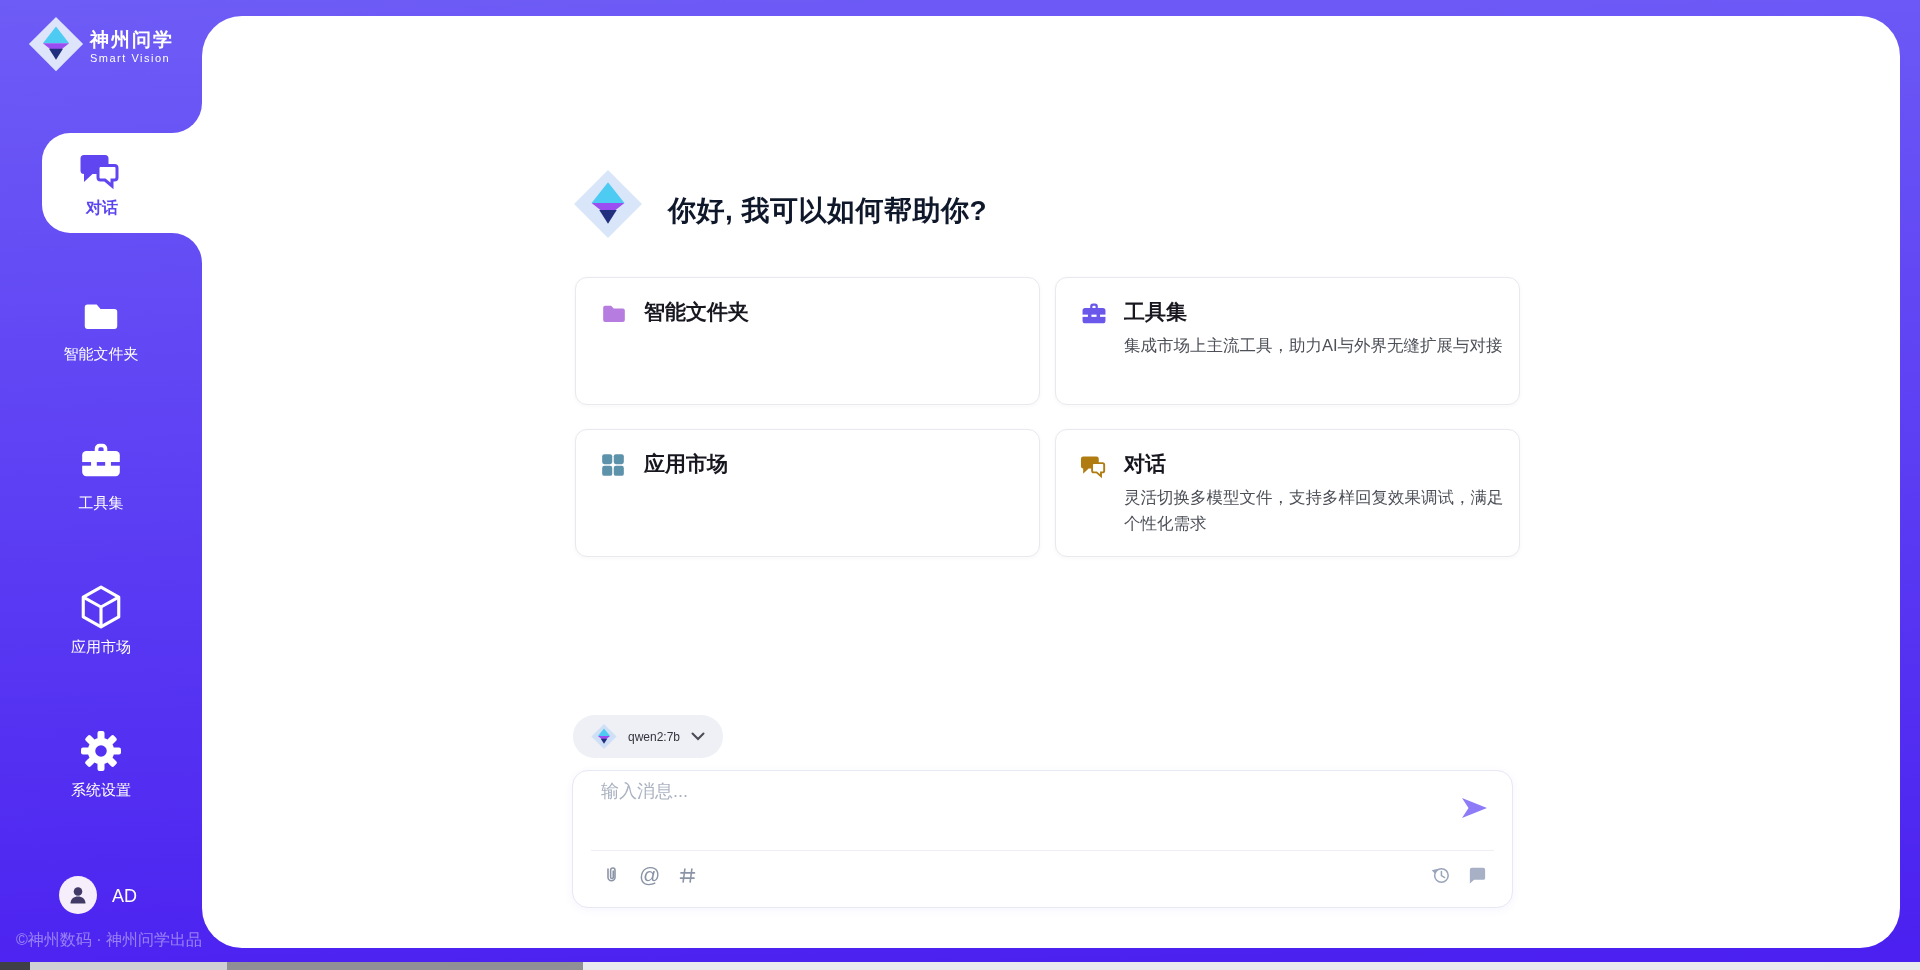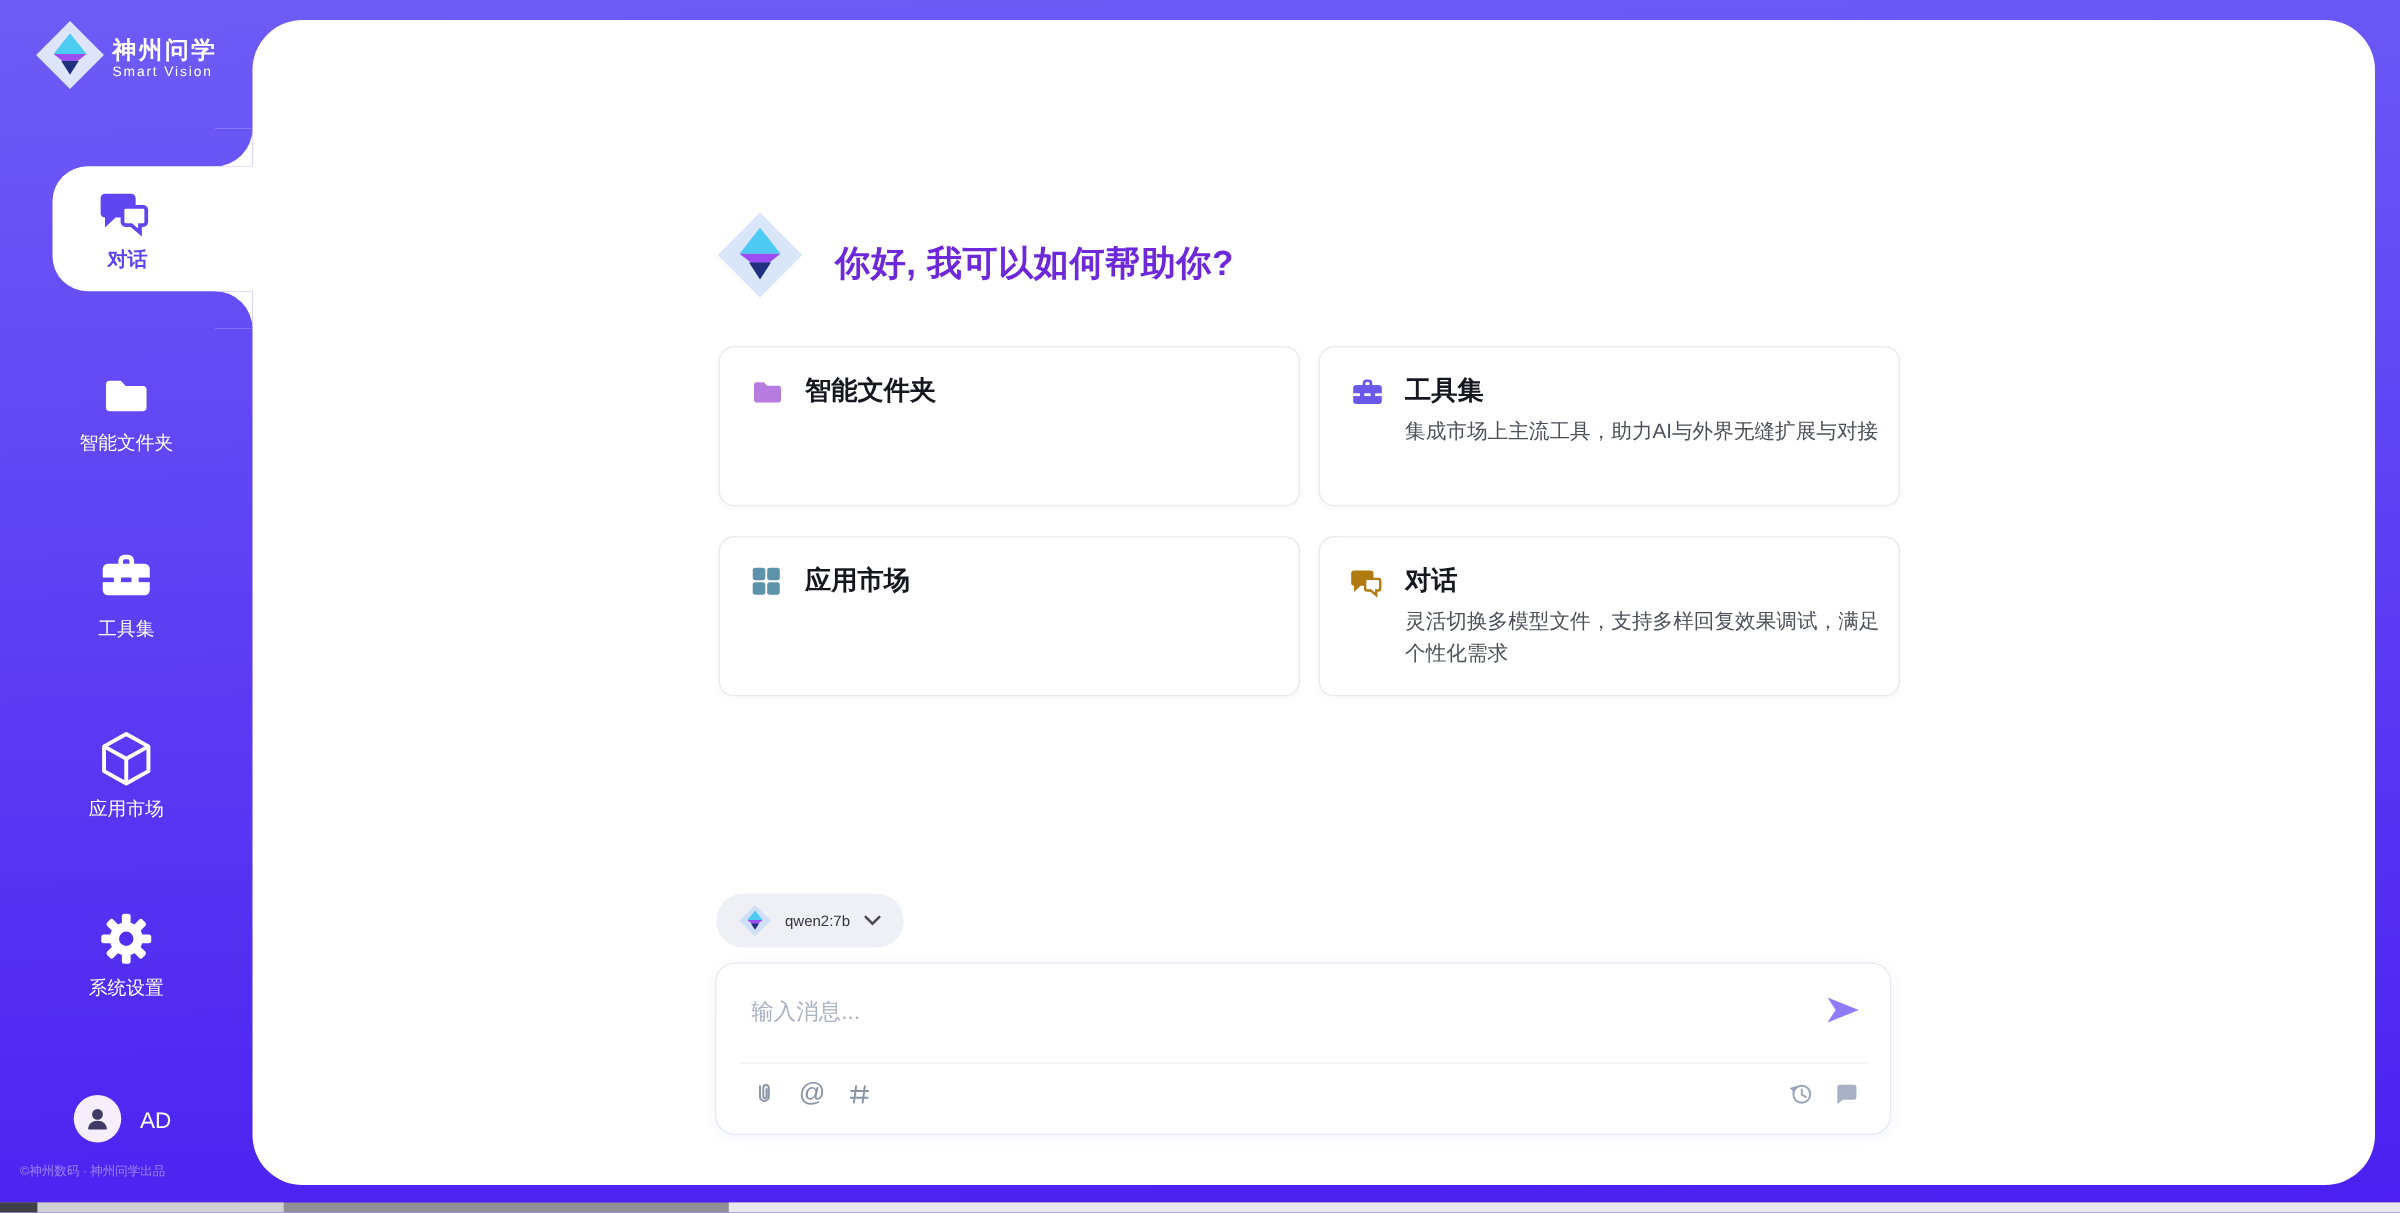--- a/index.html
+++ b/index.html
@@ -30,46 +30,46 @@
   .tab-icon{ left:79px; top:148px; width:44px; height:44px; color:#6046f0; z-index:4;}
   .tab-label{ left:42px; top:198px; width:120px; text-align:center; color:#5b45f0;
     font-size:16px; font-weight:600; z-index:4;}
 
   .nav-icon{ left:0; width:202px; display:flex; justify-content:center; }
   .nav-label{ left:0; width:202px; text-align:center; color:#fff; font-size:15px; font-weight:500;}
 
   .avatar{ left:59px; top:876px; width:38px; height:38px; border-radius:50%; background:#f6effb;
     display:flex; align-items:center; justify-content:center;}
   .avatar-name{ left:112px; top:886px; color:#fff; font-size:18px; font-weight:400;}
-  .copyright{ left:16px; top:930px; color:rgba(255,255,255,.42); font-size:10px;}
+  .copyright{ left:16px; top:930px; color:rgba(255,255,255,.42); font-size:16px;}
 
   
   .hello-gem{ left:573px; top:167px; width:70px; height:74px;}
-  .hello-title{ left:668px; top:192px; font-size:28px; font-weight:700; color:#6d28d9; letter-spacing:.5px;}
+  .hello-title{ left:668px; top:192px; font-size:28px; font-weight:700; color:#0f172a; letter-spacing:.5px;}
 
   
   .card{ width:465px; height:128px; background:#fff; border:1px solid #e8e9ee; border-radius:12px;
     box-shadow:0 1px 4px rgba(40,40,90,.04);}
   .card .c-icon{ position:absolute; left:24px; top:22px; width:28px; height:28px;}
   .card .c-title{ position:absolute; left:68px; top:20px; font-size:21px; font-weight:700; color:#17171f;}
   .card .c-desc{ position:absolute; left:68px; top:55px; width:380px; font-size:16.5px;
     color:#4d5058; line-height:1.55;}
   #card-0{ left:575px; top:277px;} #card-1{ left:1055px; top:277px;}
   #card-2{ left:575px; top:429px;} #card-3{ left:1055px; top:429px;}
 
   
   .model-pill{ left:573px; top:715px; height:43px; background:#eef0f6; border-radius:22px;
     display:flex; align-items:center; padding:0 18px; gap:11px; cursor:pointer;}
   .model-pill .gem{ width:26px; height:27px;}
   .model-label{ font-size:12px; color:#33343d; font-weight:500;}
 
   
   .composer{ left:572px; top:770px; width:941px; height:138px; background:#fff;
     border:1.5px solid #e6e8f4; border-radius:16px; box-shadow:0 2px 10px rgba(80,70,230,.05);}
-  .composer textarea{ position:absolute; left:28px; top:26px; width:820px; height:56px;
+  .composer textarea{ position:absolute; left:28px; top:8px; width:820px; height:56px;
     border:none; outline:none; resize:none; background:transparent;
     font-family:"Liberation Sans", sans-serif; font-size:18px; color:#000000;}
   .composer textarea::placeholder{ color:#aab1c0;}
   .send-btn{ position:absolute; right:22px; top:24px; width:30px; height:26px; cursor:pointer;}
   .comp-divider{ position:absolute; left:18px; right:18px; top:79px; height:1px; background:#edeff5;}
   .tool-row{ position:absolute; left:28px; top:92px; display:flex; gap:17px; align-items:center;}
   .right-tools{ position:absolute; right:24px; top:93px; display:flex; gap:15px; align-items:center;}
   .at-glyph{ font-size:21px; color:#8a94a6; line-height:24px;}
   .icon-btn{ cursor:pointer; display:flex; align-items:center;}
 

